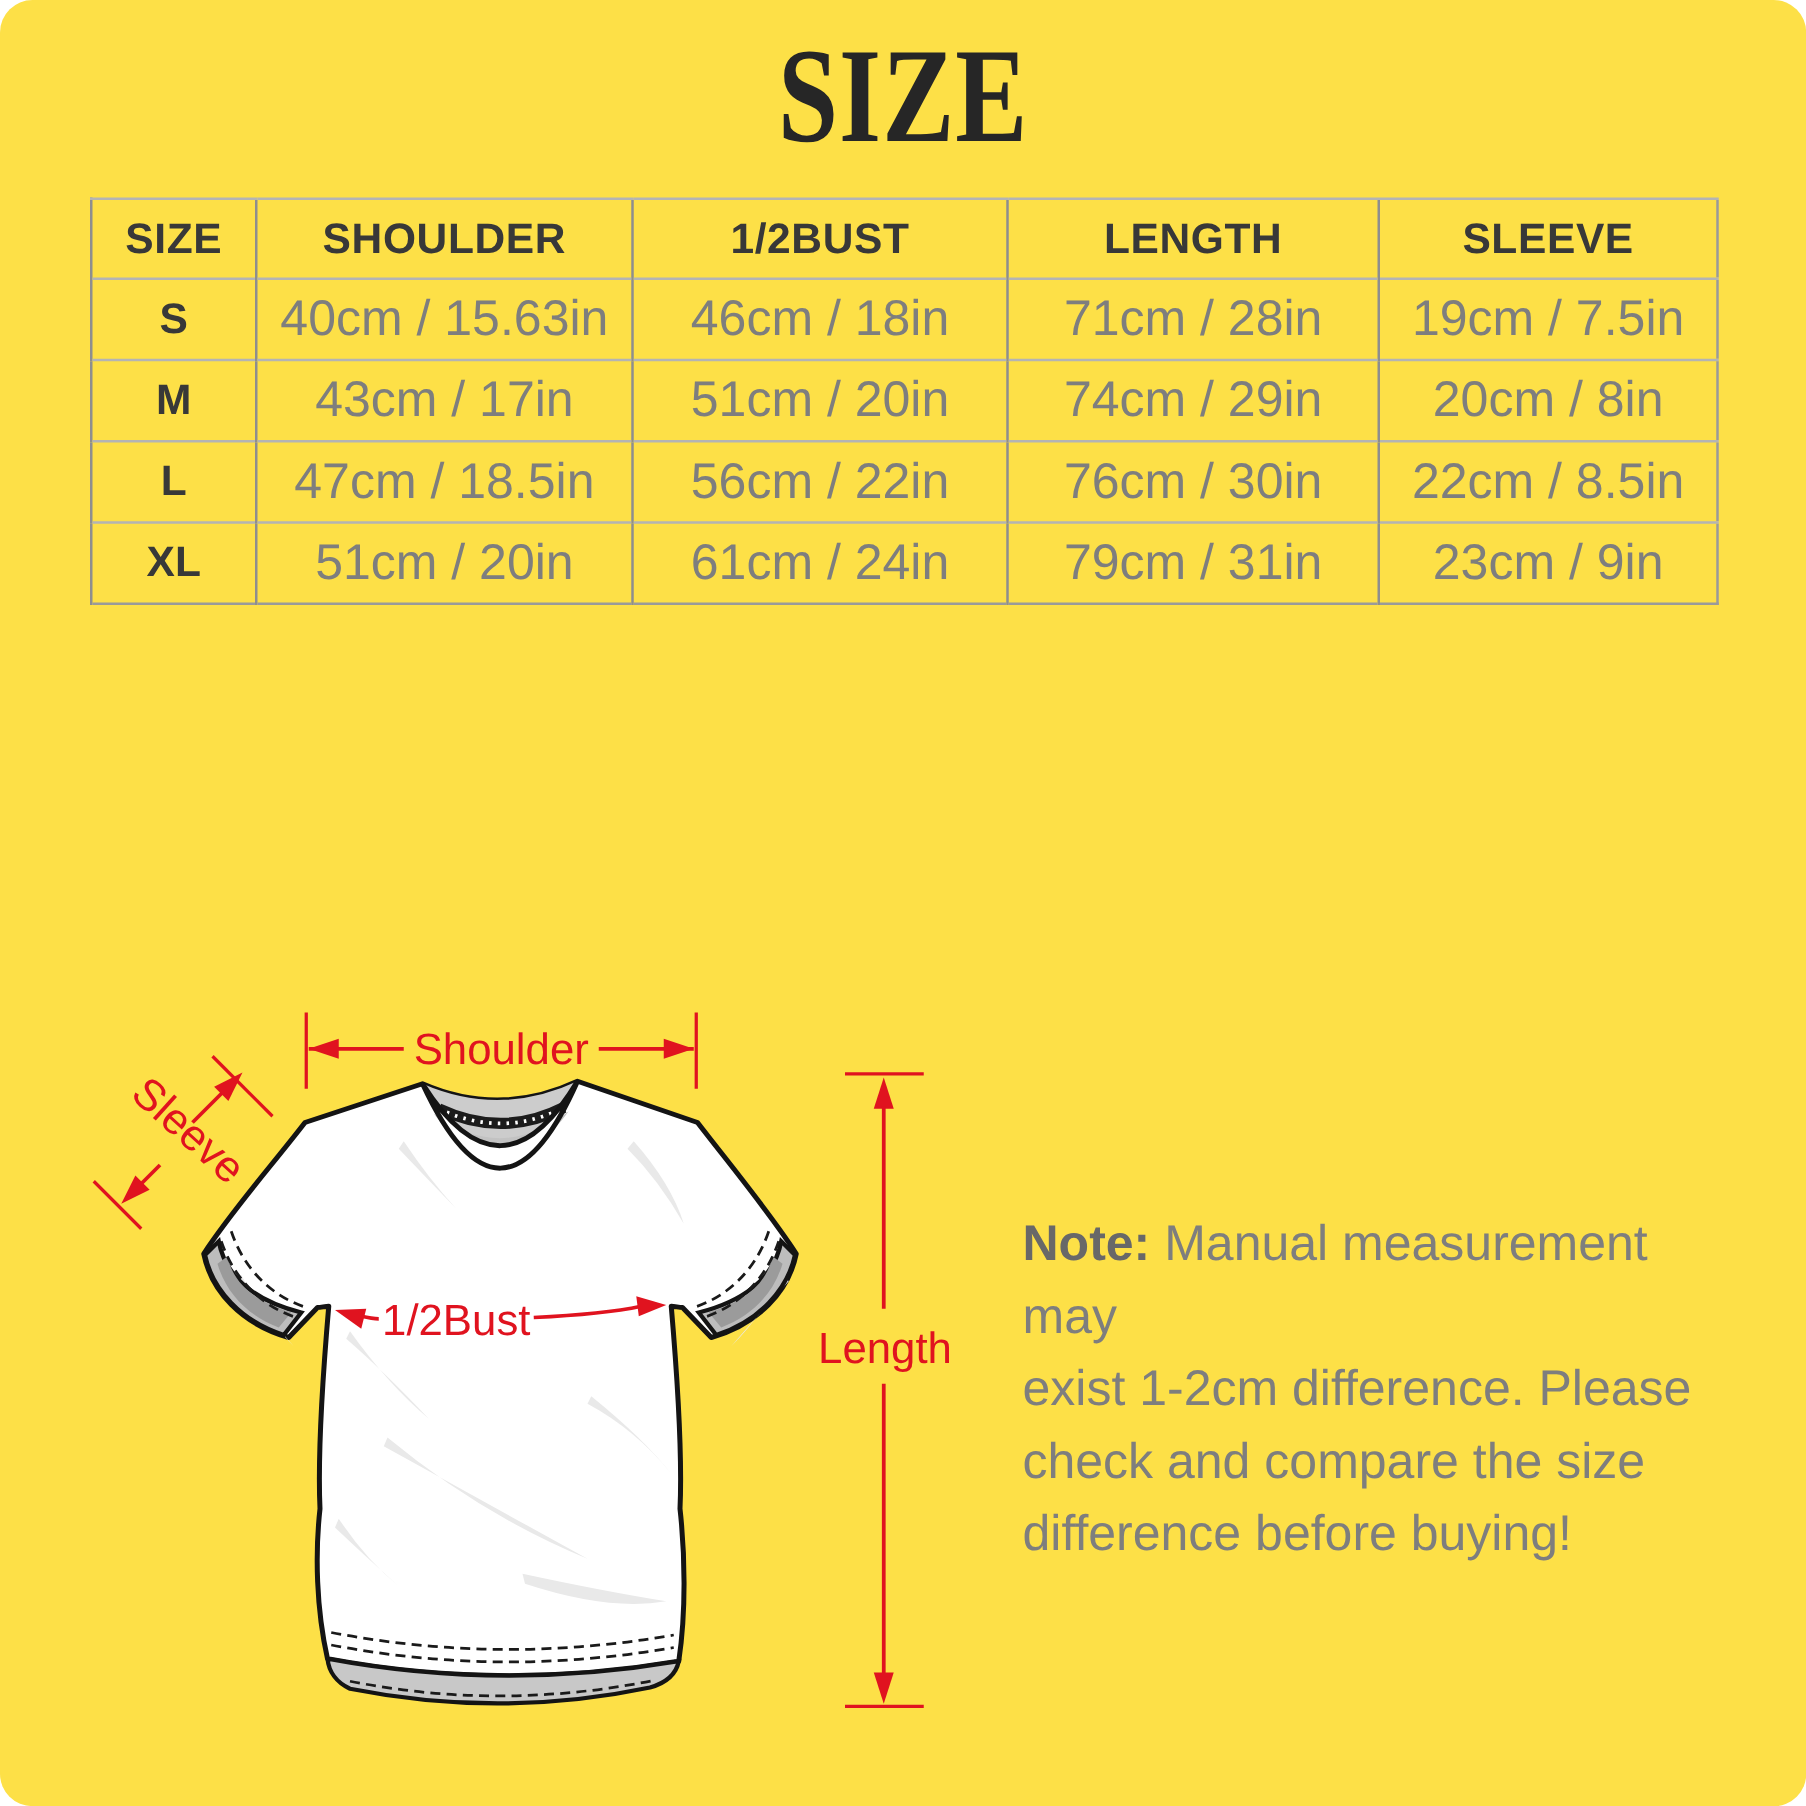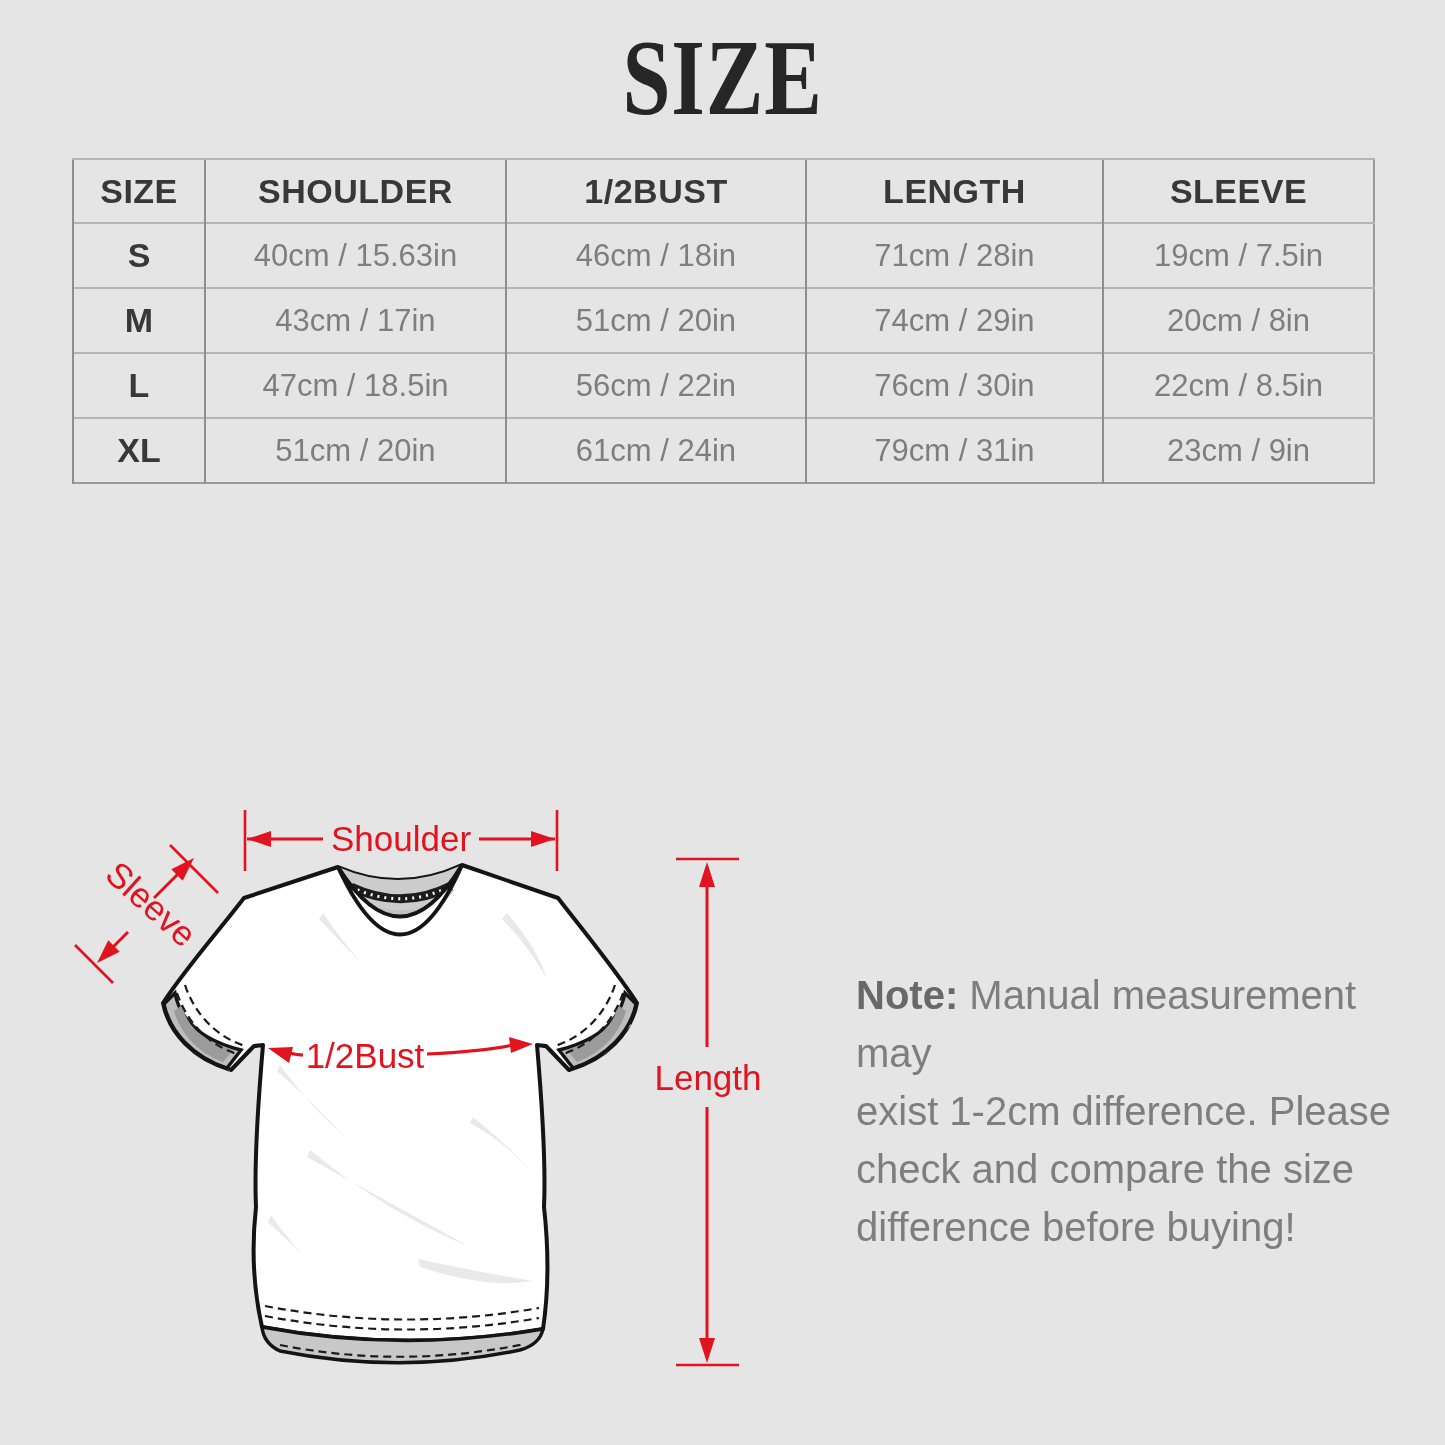--- a/index.html
+++ b/index.html
@@ -1,42 +1,42 @@
 <!DOCTYPE html>
 <html><head>
 <meta charset="utf-8">
 <style>
   html,body{margin:0;padding:0;background:#fff;}
-  .page{position:relative;width:1445px;height:1445px;background:#e5e5e5;overflow:hidden;
-        font-family:"Liberation Sans",sans-serif;}
+  .page{position:relative;width:1445px;height:1445px;background:#fde047;overflow:hidden;
+        font-family:"Liberation Sans",sans-serif;border-radius:26px;}
   
   .title{position:absolute;top:22px;left:0;width:100%;height:112px;line-height:112px;
          text-align:center;font-family:"Liberation Serif",serif;font-weight:bold;
          font-size:108px;color:#262626;transform:scaleX(.8);letter-spacing:1px;}
   
   .size-table{position:absolute;left:72px;top:158px;width:1301px;
               border-collapse:collapse;table-layout:fixed;
               border:2px solid #9a9a9a;}
   .size-table th,.size-table td{
       border-left:2px solid #8e8e8e;border-top:2px solid #b4b4b4;
       text-align:center;vertical-align:middle;padding:0;}
   .size-table th{height:62px;font-size:34px;font-weight:bold;color:#383838;letter-spacing:.5px;}
-  .size-table td{height:63px;font-size:31px;color:#7e7e7e;}
+  .size-table td{height:63px;font-size:40px;color:#7e7e7e;}
   .size-table td.size-col{font-size:34px;font-weight:bold;color:#383838;}
   
   .diagram{position:absolute;left:75px;top:795px;width:670px;height:600px;overflow:visible;}
   .shirt-line{fill:#ffffff;stroke:#141414;stroke-width:4;stroke-linejoin:round;}
   .stitch{fill:none;stroke:#1a1a1a;stroke-width:2.2;stroke-dasharray:8 5;}
   .wrinkle{fill:#e9e9e9;stroke:none;}
   .red-line{fill:none;stroke:#e0131f;stroke-width:3;}
   .red-tick{fill:none;stroke:#e0131f;stroke-width:2.6;}
   .red-head{fill:#e0131f;stroke:none;}
   .red-label{fill:#e0131f;font-family:"Liberation Sans",sans-serif;font-size:35px;}
   
-  .note{position:absolute;left:856px;top:966px;width:560px;
+  .note{position:absolute;left:818px;top:966px;width:560px;
         font-size:40px;line-height:58px;color:#7e7e7e;}
   .note b{color:#686868;font-weight:bold;}
 </style>
 </head>
 <body>
 
 <div class="page">
 
   <div class="title">SIZE</div>
 

